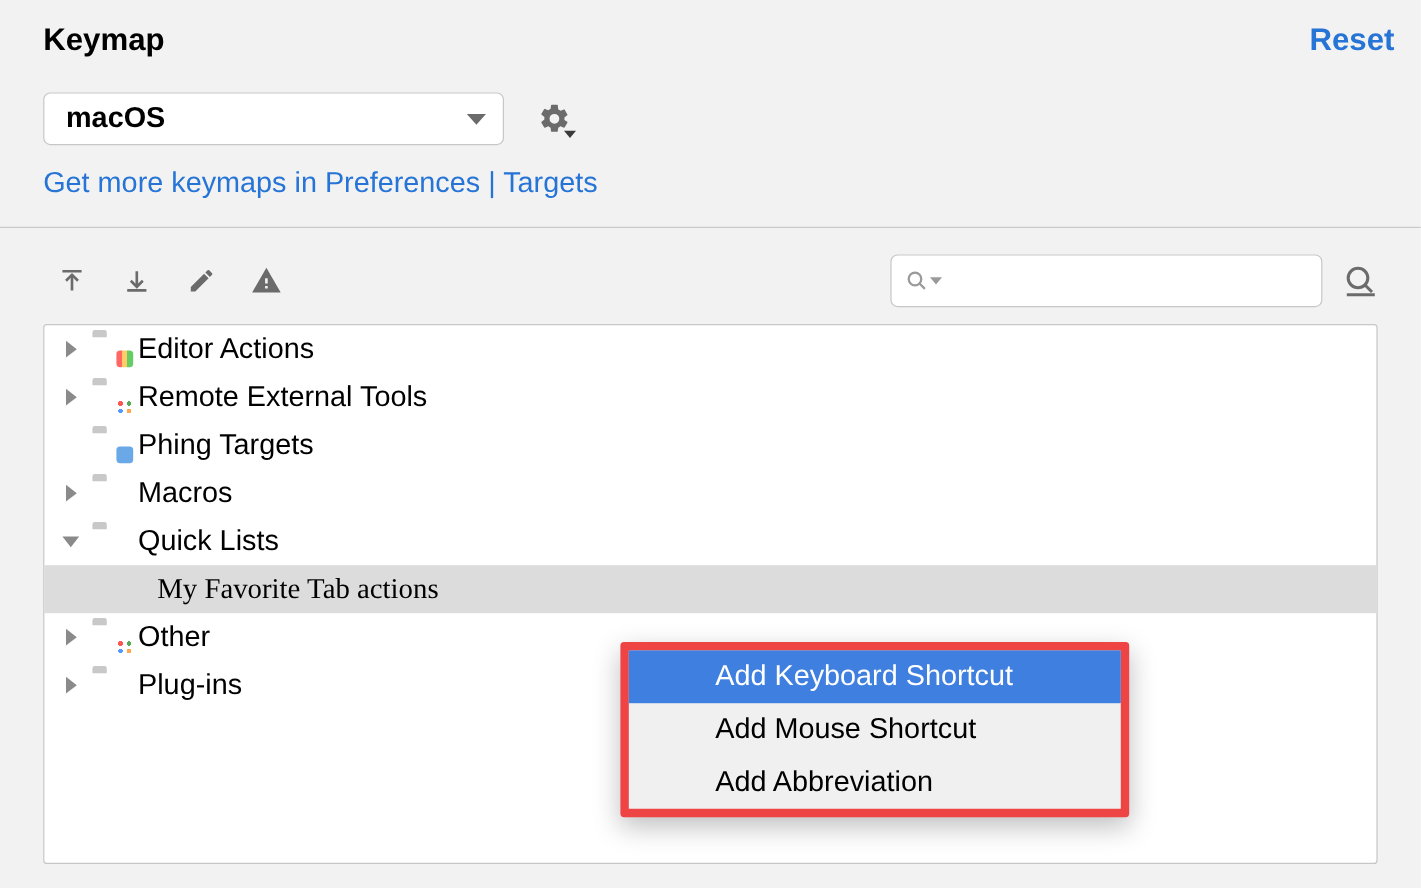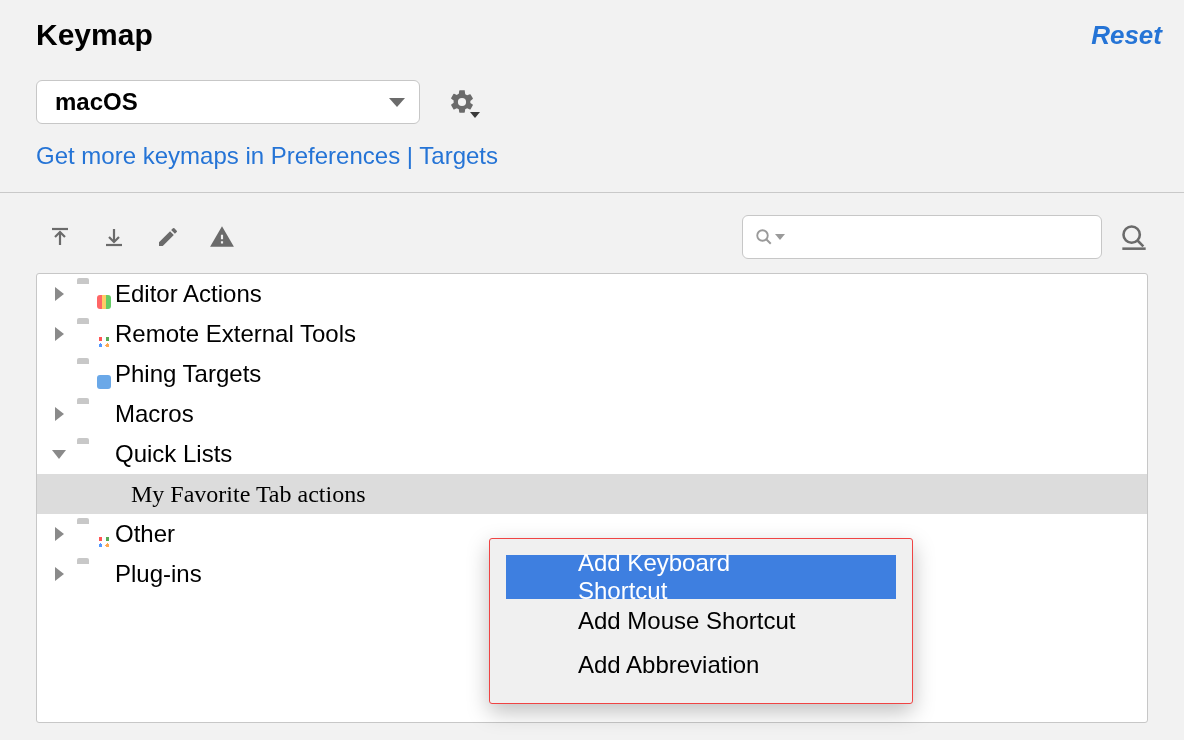--- a/index.html
+++ b/index.html
@@ -12,28 +12,27 @@
       color: #000;
     }
     .header {
       display: flex;
       justify-content: space-between;
       align-items: center;
       padding: 18px 22px 6px 36px;
     }
     .header .title {
       font-weight: 700;
-      font-size: 30px;
+      font-size: 26px;
     }
     .header .reset {
       color: #2574d6;
       font-weight: 700;
       font-size: 26px;
       cursor: pointer;
-      font-style: italic;
     }
     .top-controls {
       display: flex;
       align-items: center;
       gap: 28px;
       padding: 22px 0 0 36px;
     }
     .dropdown {
       display: flex;
       align-items: center;
@@ -216,28 +215,28 @@
       background: #6aa8e8;
     }
     .empty-indent {
       width: 20px;
     }
     .child-indent {
       width: 82px;
     }
     .context-menu {
       position: absolute;
-      left: 452px;
+      left: 480px;
       top: 264px;
       width: 424px;
       background: #f0f0f0;
-      border: 1px solid #ef4444;
+      border: 7px solid #ef4444;
       border-radius: 3px;
       box-shadow: 0 8px 22px rgba(0,0,0,0.25);
-      padding: 16px;
+      padding: 0;
       z-index: 10;
     }
     .menu-item {
       height: 44px;
       display: flex;
       align-items: center;
       padding: 0 72px;
       font-size: 24px;
       cursor: pointer;
     }

